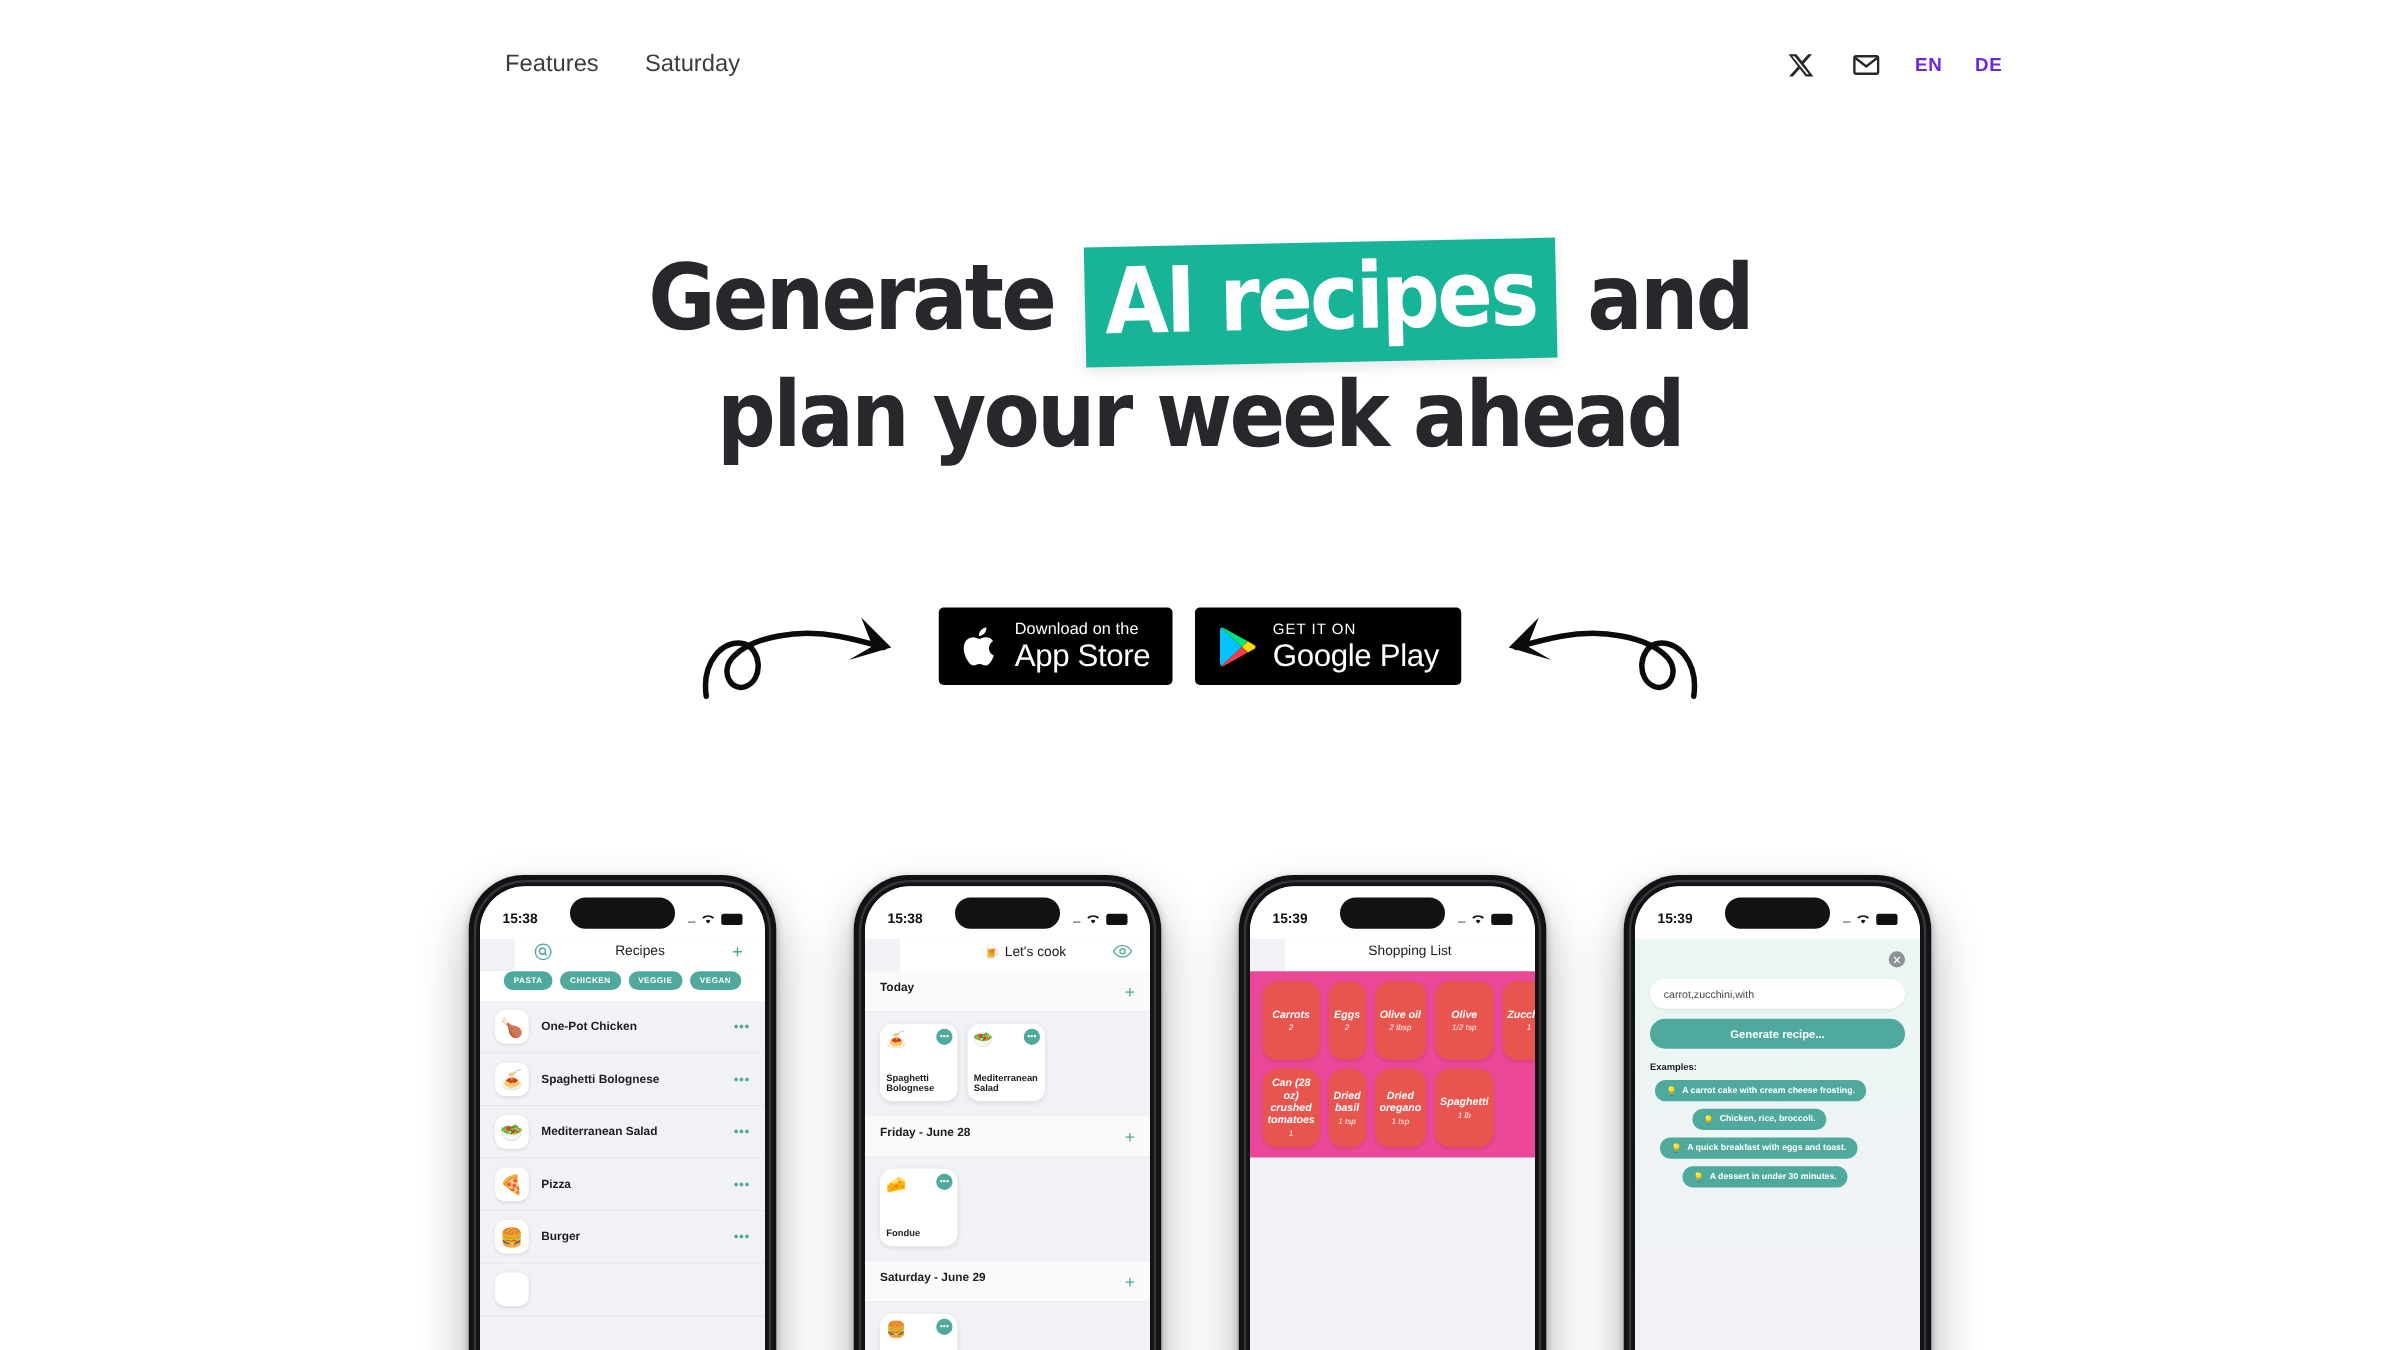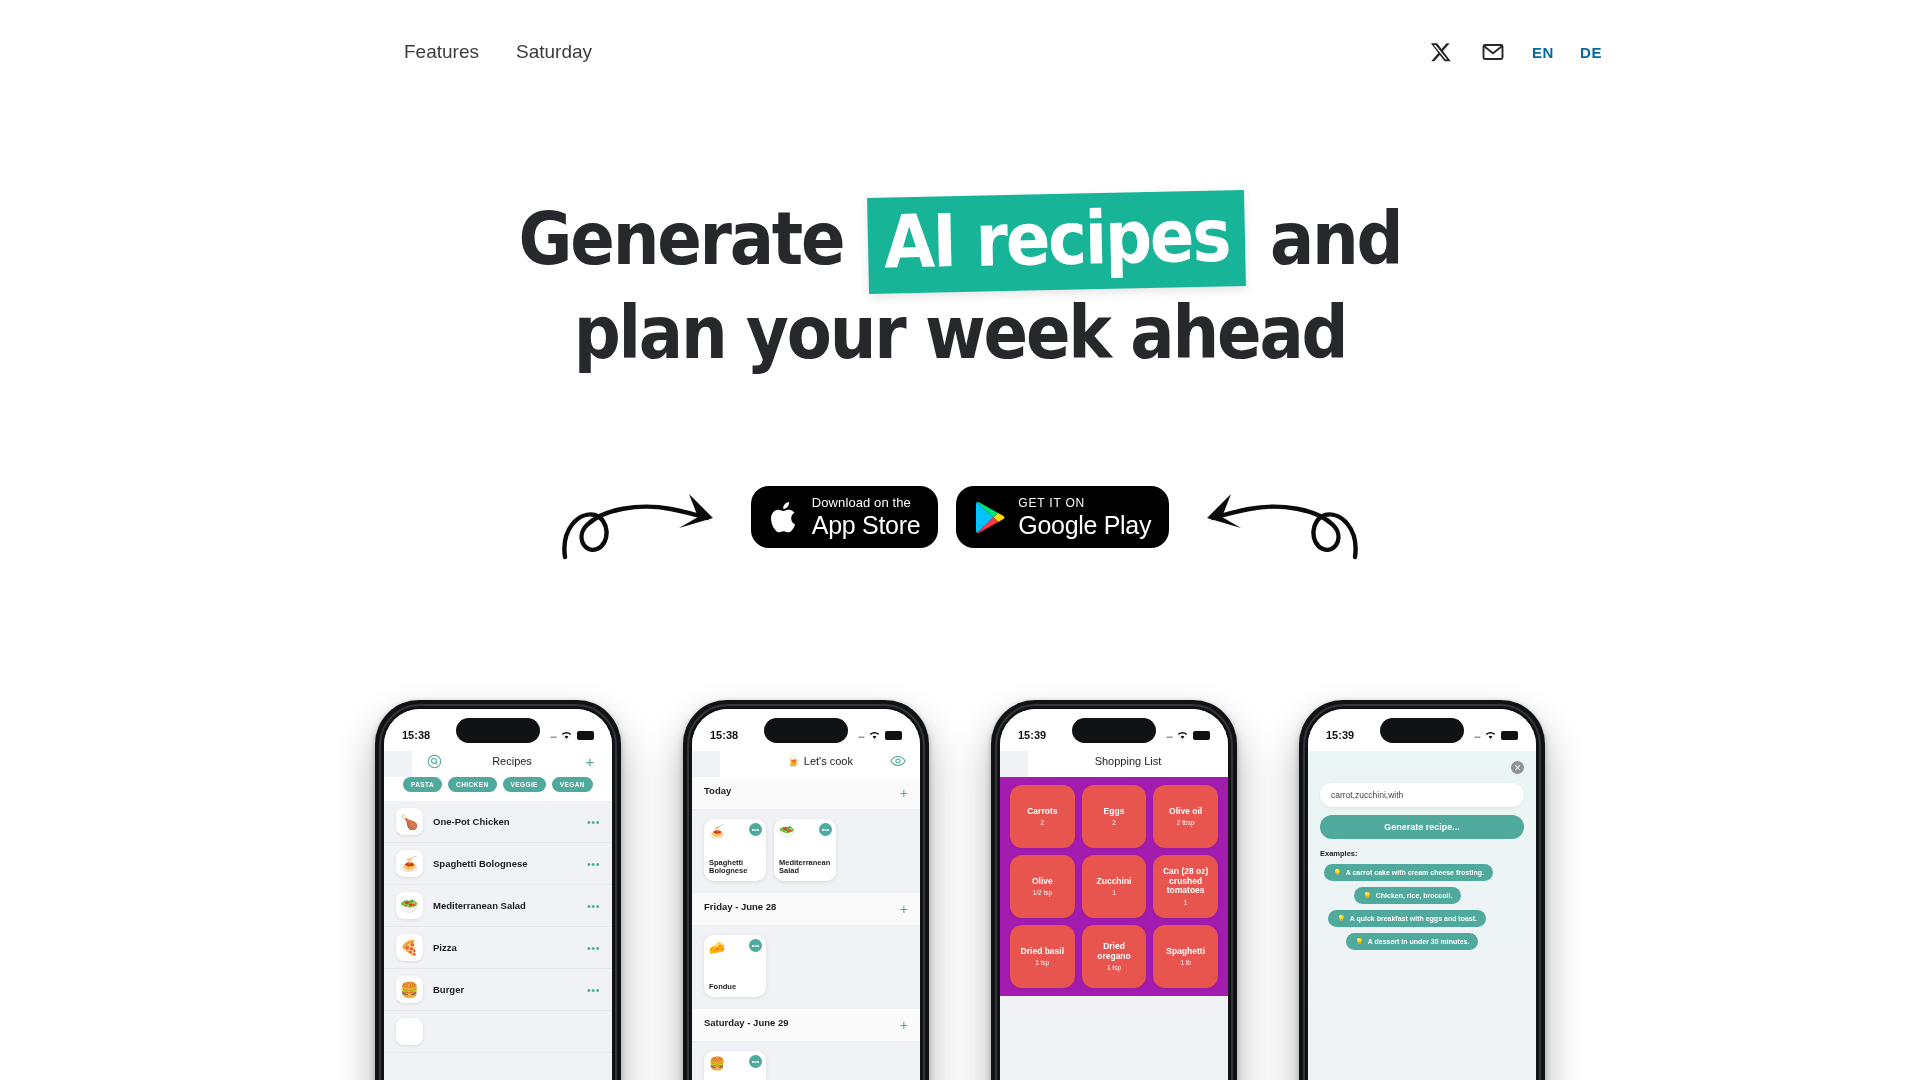--- a/index.html
+++ b/index.html
@@ -33,21 +33,21 @@
   .brand-title .dim { color: #b9bbbe; }
 
   .nav { display: flex; align-items: center; gap: 37px; margin-left: 84px; }
   .nav a {
     font-size: 19px; color: #3a3c40; text-decoration: none; white-space: nowrap;
   }
 
   .utils { display: flex; align-items: center; gap: 26px; margin-left: auto; }
   .ic { width: 26px; height: 26px; display:flex; align-items:center; justify-content:center; color:#26272b; }
   .lang {
-    font-size: 15px; font-weight: 700; color: #0369a1; letter-spacing: .6px;
+    font-size: 15px; font-weight: 700; color: #6d28d9; letter-spacing: .6px;
   }
 
   
   .hero { text-align: center; padding-top: 90px; }
   .headline {
     font-size: 73px; line-height: 1.18; font-weight: 700;
     letter-spacing: -2.2px; color: #27282c;
     font-family: "DejaVu Sans Condensed", "Liberation Sans", sans-serif;
   }
   .hl {
@@ -63,21 +63,21 @@
   .cta-row {
     margin-top: 86px;
     display: flex; align-items: center; justify-content: center; gap: 0;
     position: relative; height: 110px;
   }
   .arrow { flex: none; }
   .arrow.left  { margin-right: 18px; }
   .arrow.right { margin-left: 18px; }
 
   .badge {
-    background: #000; border-radius: 18px;
+    background: #000; border-radius: 4px;
     display: flex; align-items: center;
     height: 62px; padding: 0 18px; gap: 12px;
     color: #fff; flex: none;
   }
   .badge + .badge { margin-left: 18px; }
   .badge .b-txt { display: flex; flex-direction: column; line-height: 1; text-align: left; }
   .badge .b-sm  { font-size: 13px; letter-spacing: .1px; margin-bottom: 4px; }
   .badge .b-lg  { font-size: 25px; font-weight: 500; letter-spacing: -.3px; }
   .badge.gplay .b-sm { font-size: 12px; letter-spacing: .8px; }
 
@@ -161,22 +161,22 @@
   }
   .card .cemoji { font-size: 13px; }
   .card .cdots {
     position:absolute; top:4px; right:4px; width:13px; height:13px; border-radius:50%;
     background:#4fa99c; color:#fff; font-size:7px; display:flex; align-items:center; justify-content:center;
   }
   .card .cname { font-size: 7.5px; font-weight:700; color:#1b1c1f; line-height:1.15; }
 
   
   .grid {
-    display:grid; grid-template-columns: repeat(3, 1fr); gap: 7px;
-    padding: 8px 10px; background:#a21caf;
+    display:grid; grid-template-columns: repeat(5, 1fr); gap: 7px;
+    padding: 8px 10px; background:#ec4899;font-style:italic;
   }
   .tile {
     background:#e8544e; border-radius: 12px; height: 63px;
     display:flex; flex-direction:column; align-items:center; justify-content:center;
     color:#fff; text-align:center; padding: 4px;
     box-shadow: 0 1px 3px rgba(0,0,0,.10);
   }
   .tile .tname { font-size: 8.5px; font-weight: 700; line-height:1.15; }
   .tile .tqty  { font-size: 6.5px; font-weight: 400; margin-top: 3px; opacity:.95; }
 

